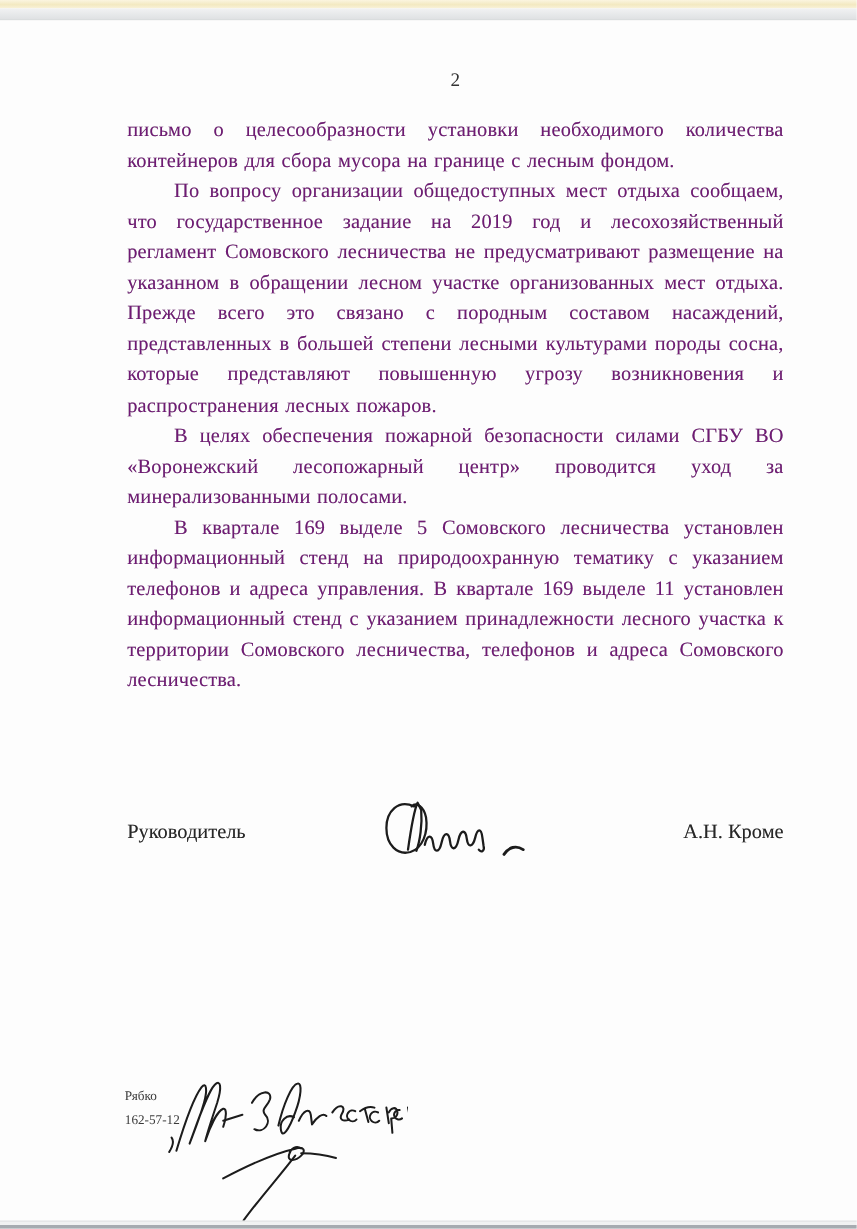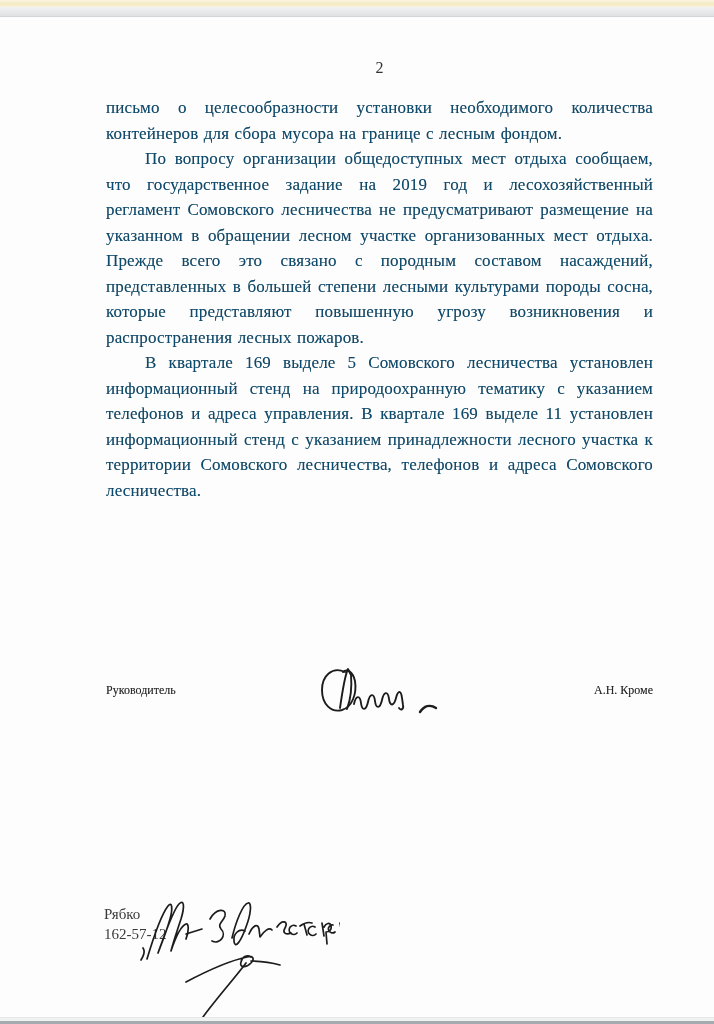--- a/index.html
+++ b/index.html
@@ -36,40 +36,40 @@
     font-size:16px;line-height:20px;
     color:#333;
   }
   .body-text{
     margin:17px 61px 0 106px;
     font-size:17px;
     line-height:25.5px;
     text-align:justify;
     letter-spacing:.15px;
     word-spacing:1px;
-    color:#0c4a6e;
+    color:#701a75;
     text-shadow:0 0 .4px rgba(40,40,40,.4);
   }
   .body-text p{margin:0;text-indent:39px;}
   .body-text p.no-indent{text-indent:0;}
   
   .sign-row{
     position:absolute;left:106px;right:61px;top:646px;
     height:56px;
-    font-size:12px;
+    font-size:17px;
     color:#272727;
     text-shadow:0 0 .4px rgba(40,40,40,.4);
   }
   .sign-title{position:absolute;left:0;top:20px;}
   .sign-name{position:absolute;right:0;top:20px;}
   .sig-director{position:absolute;left:212px;top:0;}
   
   .executor{
     position:absolute;left:104px;top:888px;
-    font-size:15px;line-height:19.5px;
+    font-size:11px;line-height:19.5px;
     color:#3a3a3a;
   }
   .sig-ink{stroke:#1c1c1c;fill:none;stroke-linecap:round;stroke-linejoin:round;}
   .sig1{position:absolute;left:140px;top:876px;}
   .sig2{position:absolute;left:183px;top:934px;}
 </style>
 </head>
 <body>
 
 <div>
@@ -77,20 +77,21 @@
   <div class="edge-cream"></div>
   <div class="edge-gray"></div>
 
   <main class="page">
 
     <div class="page-number">2</div>
 
     <section class="body-text">
       <p class="no-indent">письмо о целесообразности установки необходимого количества контейнеров для сбора мусора на границе с лесным фондом.</p>
       <p>По вопросу организации общедоступных мест отдыха сообщаем, что государственное задание на 2019 год и лесохозяйственный регламент Сомовского лесничества не предусматривают размещение на указанном в обращении лесном участке организованных мест отдыха. Прежде всего это связано с породным составом насаждений, представленных в большей степени лесными культурами породы сосна, которые представляют повышенную угрозу возникновения и распространения лесных пожаров.</p>
+      <p>В целях обеспечения пожарной безопасности силами СГБУ ВО «Воронежский лесопожарный центр» проводится уход за минерализованными полосами.</p>
       <p>В квартале 169 выделе 5 Сомовского лесничества установлен информационный стенд на природоохранную тематику с указанием телефонов и адреса управления. В квартале 169 выделе 11 установлен информационный стенд с указанием принадлежности лесного участка к территории Сомовского лесничества, телефонов и адреса Сомовского лесничества.</p>
     </section>
 
     <div class="sign-row">
       <span class="sign-title">Руководитель</span>
       <svg class="sig-director" width="130" height="56" viewBox="0 0 130 56" aria-hidden="true">
         <g class="sig-ink" stroke-width="1.9">
           <path d="M 27,9 C 14,3 4,13 4,27 C 4,41 13,50 24,47 C 34,44 39,31 37,18 C 35,9 29,5 25,9"></path>
           <path d="M 22,45 C 24,31 27,12 30,6 L 33,12 C 34,24 32,38 29,46"></path>
           <path d="M 36,41 c 2,-9 6,-9 7,-1 c 1,8 5,8 7,-1 c 2,-9 6,-9 7,-1 c 1,8 5,8 7,-1 c 2,-9 6,-9 7,-1 c 1,8 5,7 7,-1 c 2,-8 5,-8 6,0 l 1,7 c 1,4 -2,6 -4,3"></path>

